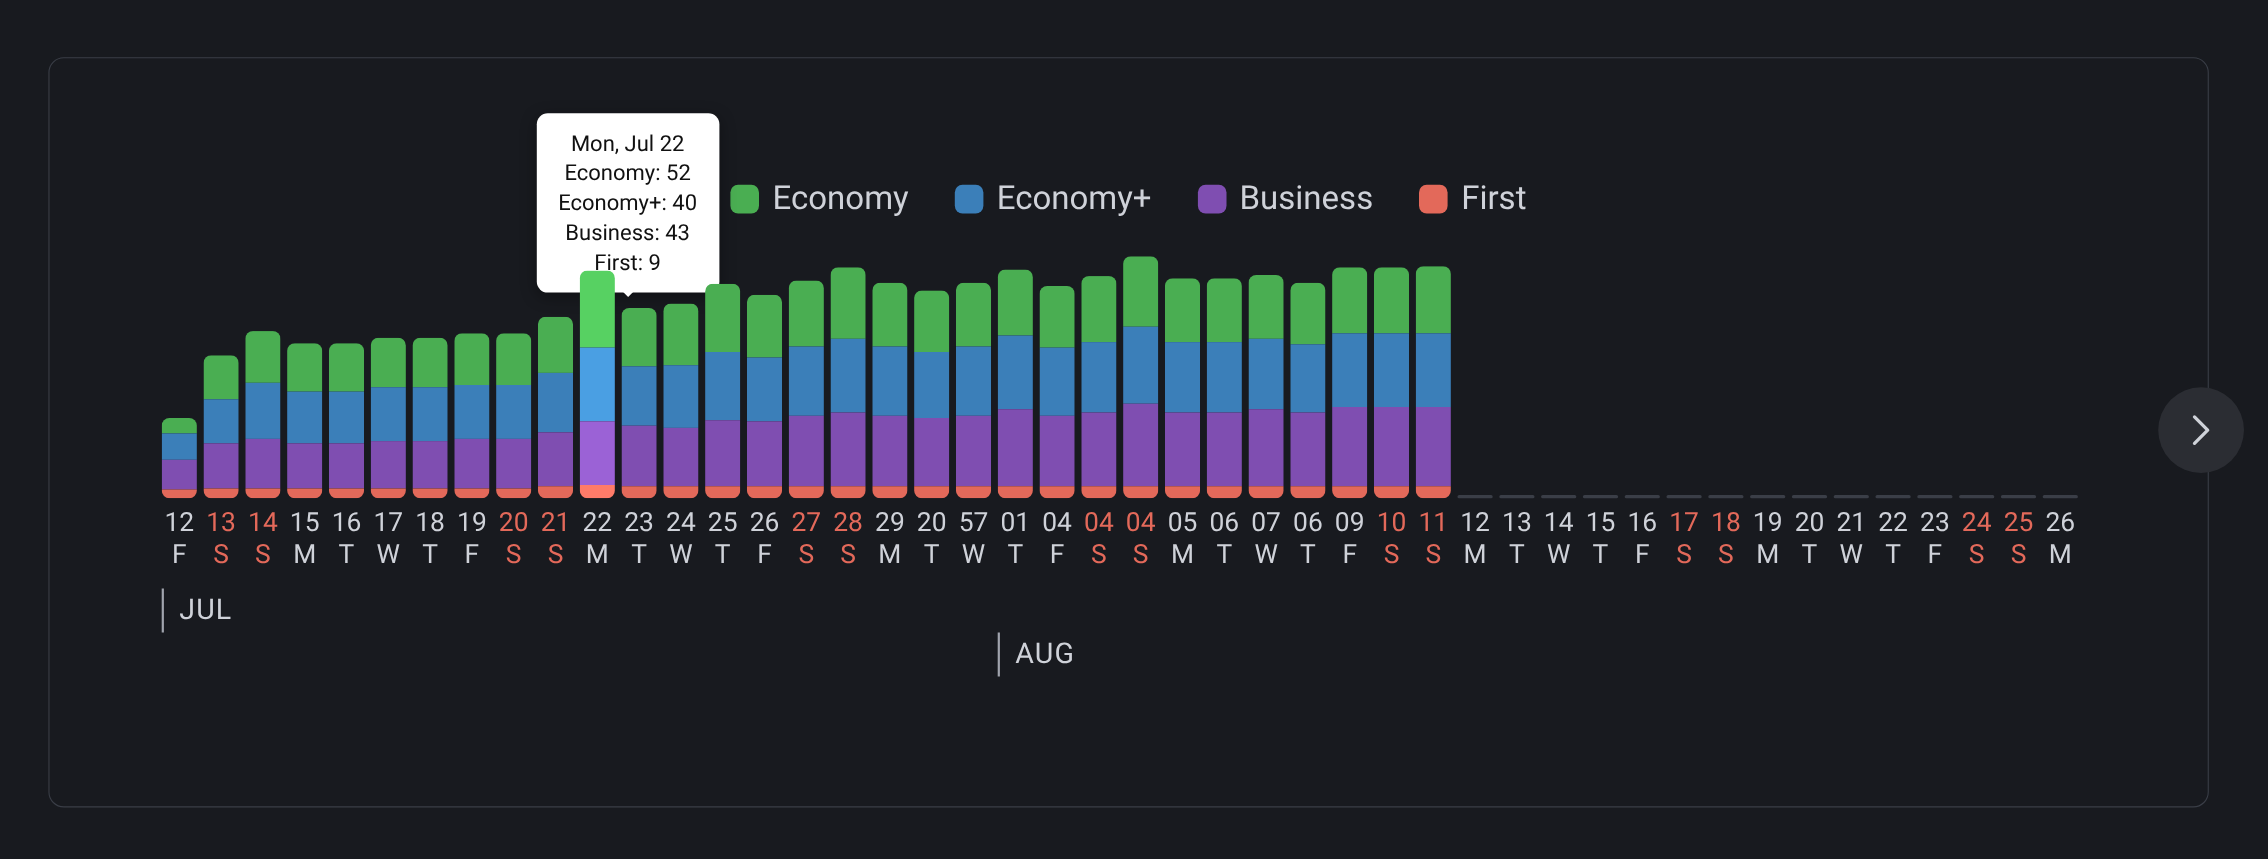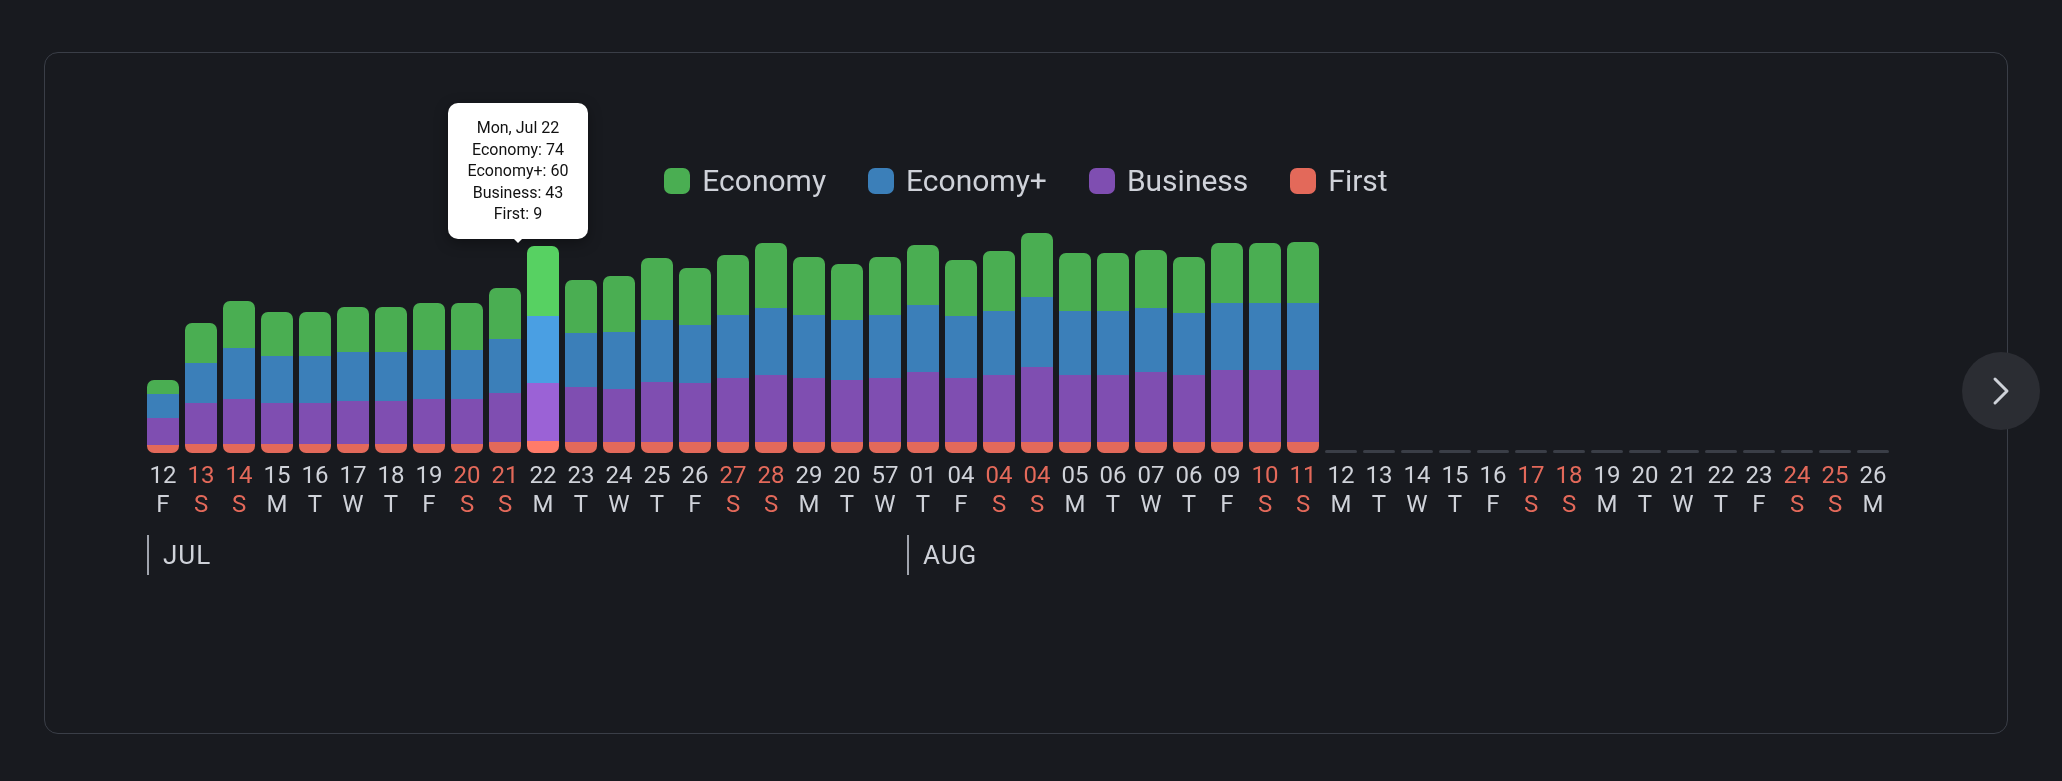--- a/index.html
+++ b/index.html
@@ -140,25 +140,26 @@
     display:inline-block;
   }
 
   
   .tooltip{
     position:absolute;
     background:var(--tooltip-bg);
     color:var(--tooltip-text);
     border-radius:10px;
     padding:14px 20px;
-    font-size:16px;
+    font-size:20px;
     text-align:center;
     line-height:1.35;
     box-shadow:0 4px 14px rgba(0,0,0,.35);
     white-space:nowrap;
+    margin-left:40px;
   }
   .tooltip::after{
     content:"";
     position:absolute;
     bottom:-14px;
     left:50%;
     transform:translateX(-50%);
     border:10px solid transparent;
     border-top-color:var(--tooltip-bg);
   }
@@ -182,24 +183,24 @@
   .nav-btn svg{stroke:var(--text);}
 </style>
 </head>
 <body>
 
 <div class="panel">
 
   <div class="tooltip" id="tooltip" style="left: 402.5px; top: 50px;">
     <span class="tt-row">Mon, Jul 22</span>
     <span class="tt-row">
-      <span>Economy</span>: <span>74</span>
+      <span>Economy</span>: <span>52</span>
     </span>
     <span class="tt-row">
-      <span>Economy+</span>: <span>60</span>
+      <span>Economy+</span>: <span>40</span>
     </span>
     <span class="tt-row">
       <span>Business</span>: <span>43</span>
     </span>
     <span class="tt-row">
       <span>First</span>: <span>9</span>
     </span>
   </div>
 
   <div class="legend">
@@ -564,21 +565,21 @@
       <div class="axis-col weekend"><span>24</span><span class="dow">S</span></div>
       <div class="axis-col weekend"><span>25</span><span class="dow">S</span></div>
       <div class="axis-col"><span>26</span><span class="dow">M</span></div>
     </div>
 
   <div class="month-row" id="month-row">
       <div class="month-mark" style="left: 42px;">
         <span class="tick"></span>
         <span>JUL</span>
       </div>
-      <div class="month-mark" style="left: 802px;">
+      <div class="month-mark" style="left: 802px; margin-top: 40px;">
         <span class="tick"></span>
         <span>AUG</span>
       </div>
     </div>
 
 </div>
 
 <div class="nav-btn">
   <svg width="24" height="32" viewBox="0 0 24 32" fill="none">
     <path d="M6 4 L18 16 L6 28" stroke-width="3" stroke-linecap="round" stroke-linejoin="round"></path>

